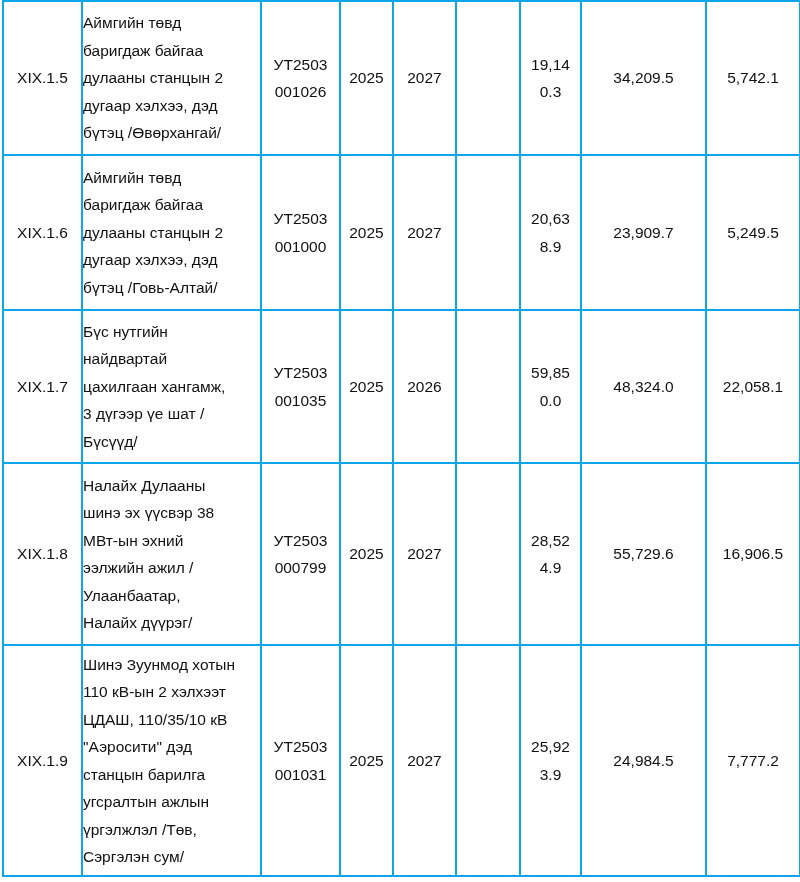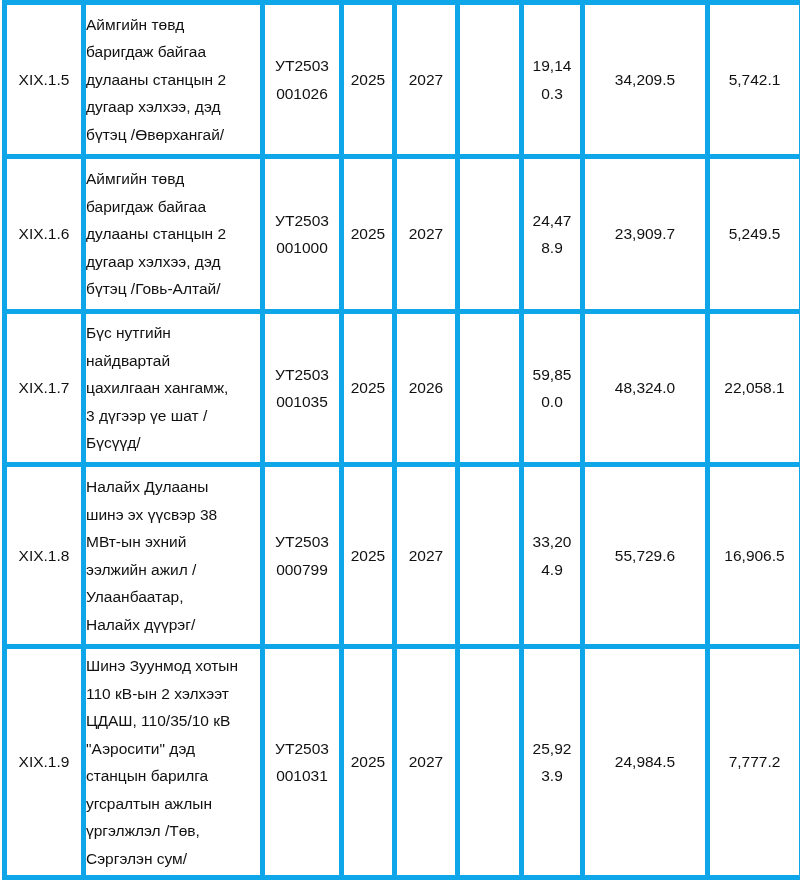--- a/index.html
+++ b/index.html
@@ -15,21 +15,21 @@
     overflow: hidden;
     background: #ffffff;
   }
   table.budget {
     border-collapse: collapse;
     table-layout: fixed;
     width: 797px;
     margin-left: 2px;
   }
   table.budget td {
-    border: 5px solid #0ea5e9;
+    border: 2px solid #0ea5e9;
     vertical-align: middle;
     font-size: 15.5px;
     line-height: 27.5px;
     white-space: pre;
     overflow: hidden;
     padding: 0;
   }
   td.c-center { text-align: center; }
   td.c-desc   { text-align: left; padding-left: 7px; padding-right: 3px; }
   tr.r1 { height: 154px; }
@@ -79,21 +79,21 @@
         <td class="c-desc">Аймгийн төвд
 баригдаж байгаа
 дулааны станцын 2
 дугаар хэлхээ, дэд
 бүтэц /Говь-Алтай/</td>
         <td class="c-center">УТ2503
 001000</td>
         <td class="c-center">2025</td>
         <td class="c-center">2027</td>
         <td class="c-center"></td>
-        <td class="c-center">24,47
+        <td class="c-center">20,63
 8.9</td>
         <td class="c-center">23,909.7</td>
         <td class="c-center">5,249.5</td>
       </tr>
 
       <tr class="r3">
         <td class="c-center">XIX.1.7</td>
         <td class="c-desc">Бүс нутгийн
 найдвартай
 цахилгаан хангамж,
@@ -116,21 +116,21 @@
 шинэ эх үүсвэр 38
 МВт-ын эхний
 ээлжийн ажил /
 Улаанбаатар,
 Налайх дүүрэг/</td>
         <td class="c-center">УТ2503
 000799</td>
         <td class="c-center">2025</td>
         <td class="c-center">2027</td>
         <td class="c-center"></td>
-        <td class="c-center">33,20
+        <td class="c-center">28,52
 4.9</td>
         <td class="c-center">55,729.6</td>
         <td class="c-center">16,906.5</td>
       </tr>
 
       <tr class="r5">
         <td class="c-center">XIX.1.9</td>
         <td class="c-desc">Шинэ Зуунмод хотын
 110 кВ-ын 2 хэлхээт
 ЦДАШ, 110/35/10 кВ

